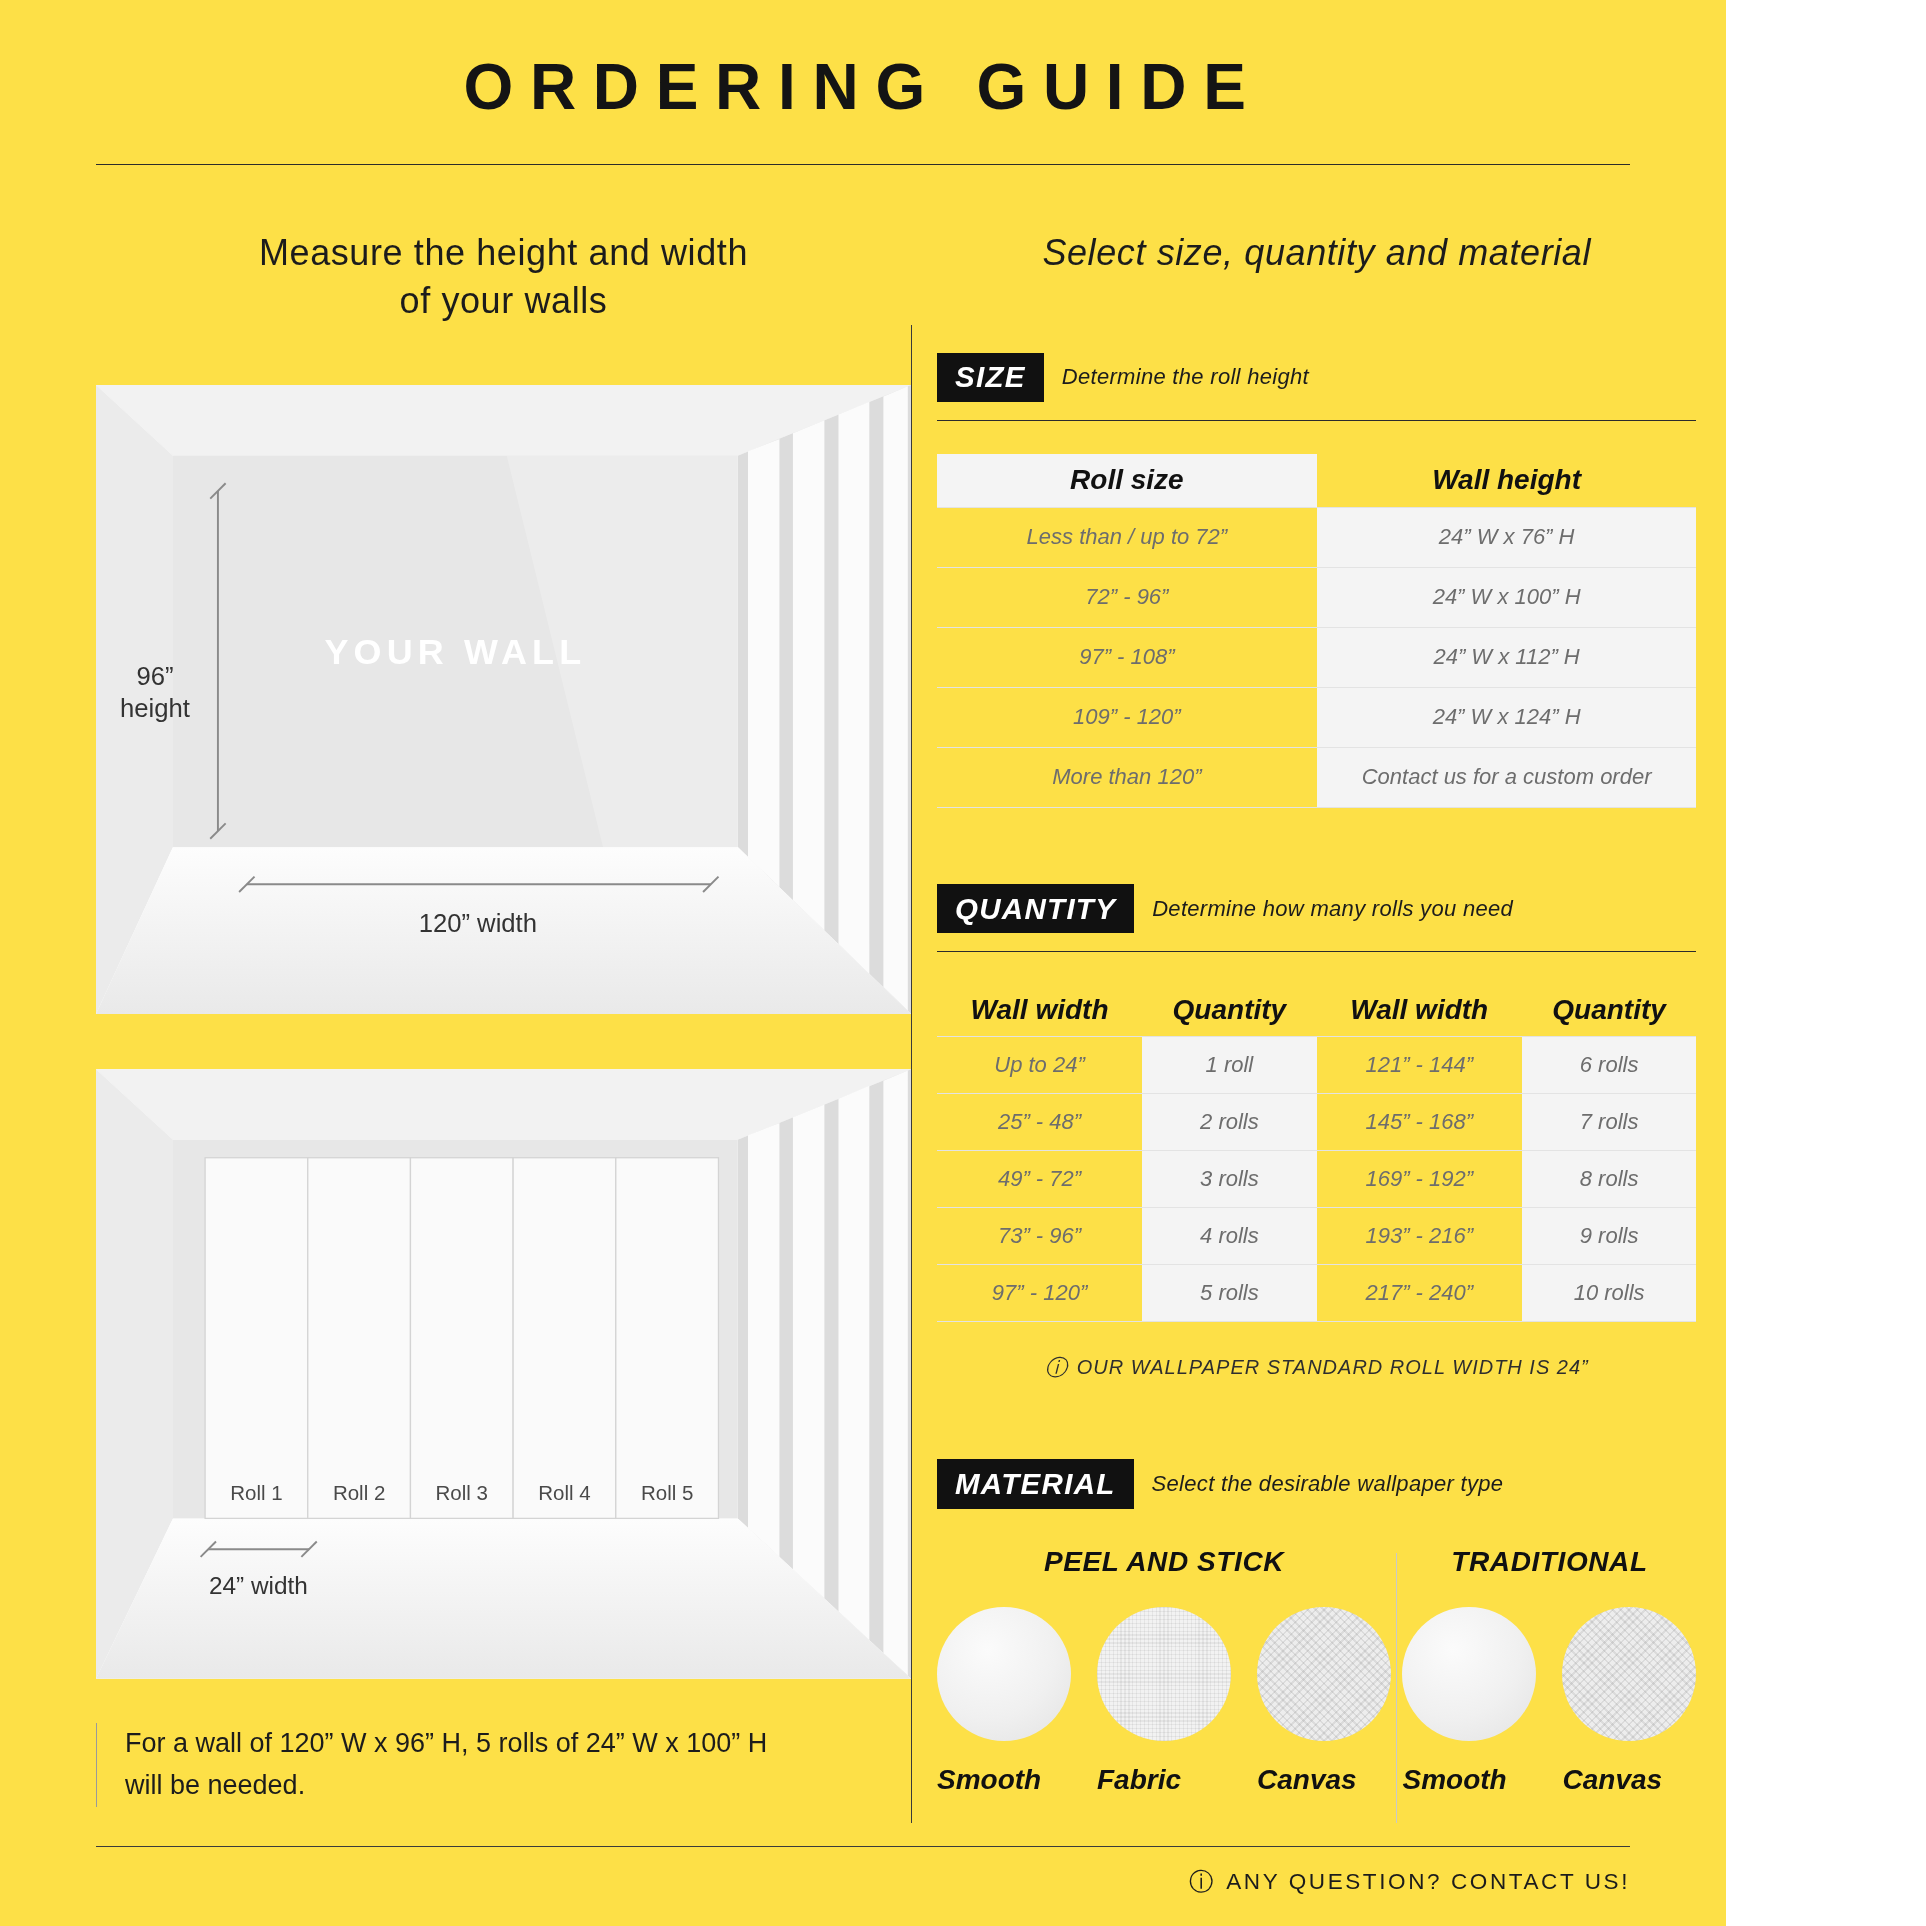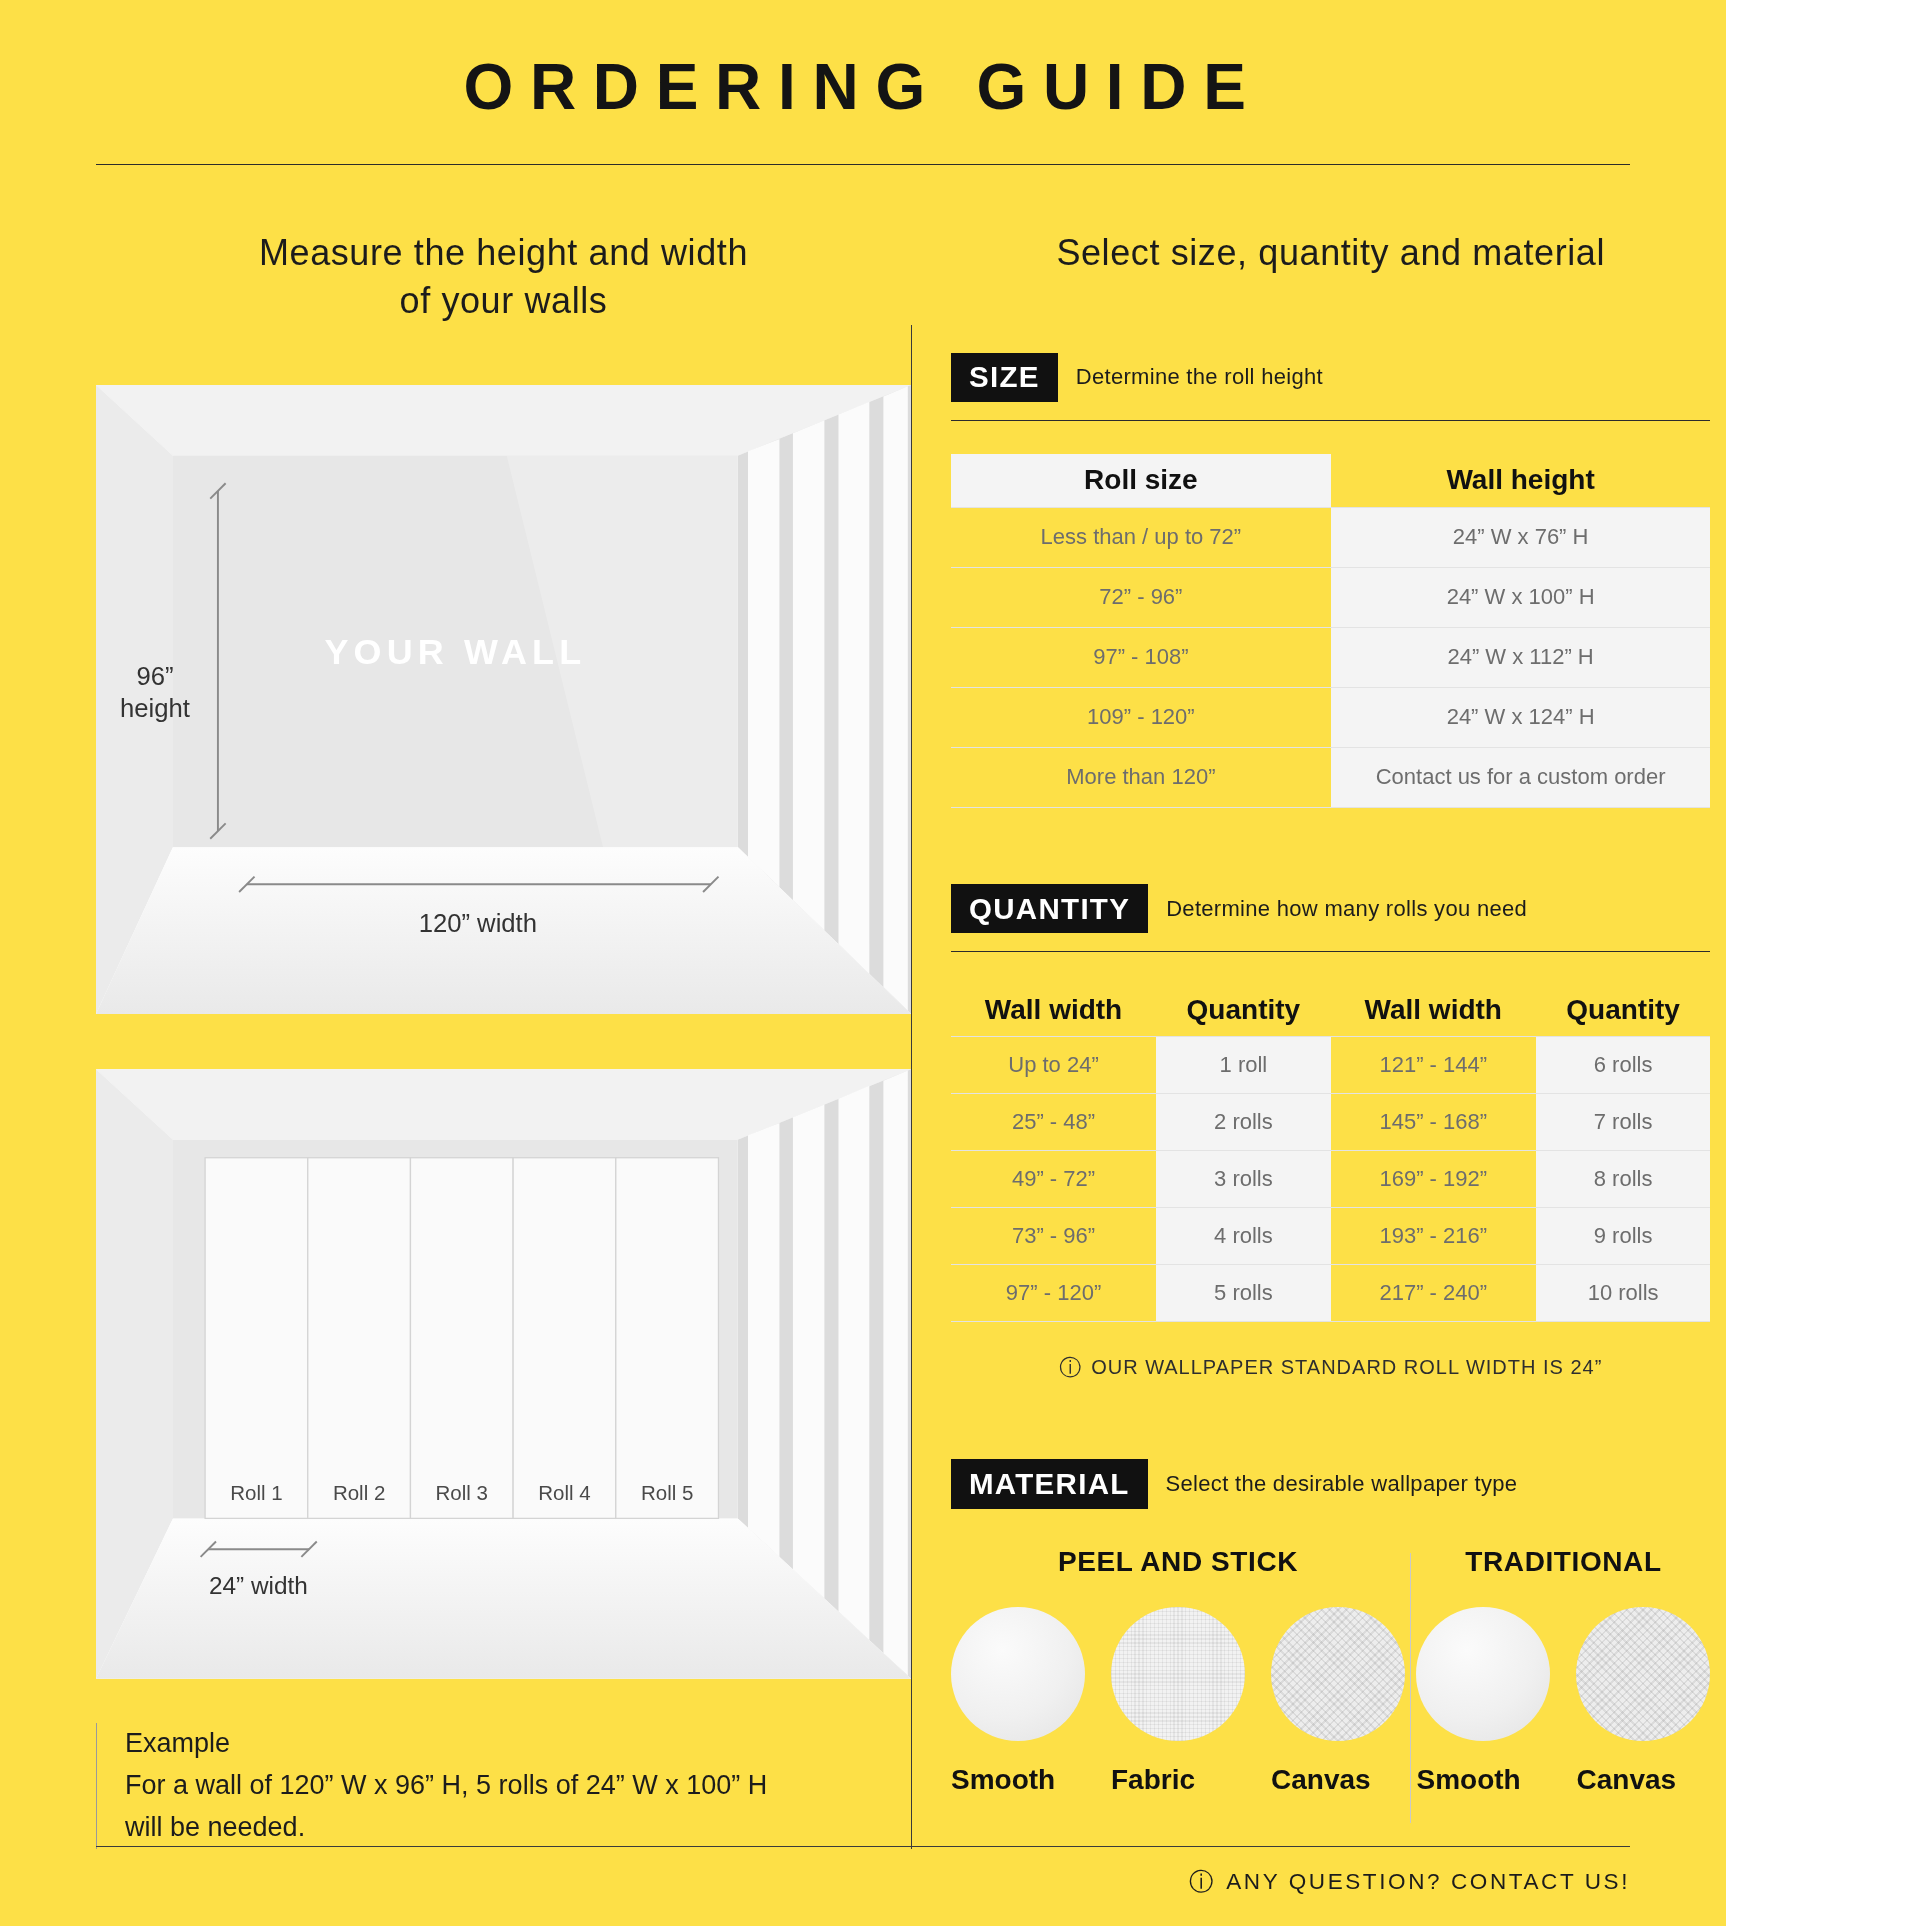--- a/index.html
+++ b/index.html
@@ -4,21 +4,21 @@
 <style>
   html,body { margin:0; padding:0; background:#ffffff; }
   body { font-family:"Liberation Sans", sans-serif; color:#1c1c1c; }
   .page { width:1726px; height:1926px; position:relative; box-sizing:border-box; padding:50px 96px 0 96px; background:#fde047; overflow:hidden; }
 
   .page-title { margin:0; text-align:center; font-size:64px; font-weight:600; letter-spacing:16.7px; color:#141414; }
   .title-rule { margin-top:40px; border-top:1.9px solid #2b2b2b; }
 
   .columns { display:flex; margin-top:64px; }
   .col-left { width:815px; flex:none; }
-  .col-right { flex:1; padding-left:40px; position:relative; }
+  .col-right { flex:1; padding-left:26px; position:relative;font-style:italic; }
   .col-right::before { content:""; position:absolute; left:0; top:96px; bottom:0; width:1.3px; background:#3a3a3a; }
 
   .col-heading { margin:0; font-size:36px; font-weight:500; text-align:center; color:#1c1c1c; line-height:1.32; letter-spacing:0.6px; }
 
   .room { margin-top:61px; }
   .room + .room { margin-top:55px; }
   svg { display:block; }
   svg text { font-family:"Liberation Sans", sans-serif; }
 
   .example { margin-top:44px; border-left:1.9px solid #9a9a9a; padding-left:28px; font-size:27px; line-height:1.55; color:#1c1c1c; }
@@ -141,21 +141,20 @@
           <text x="730" y="672" font-size="32" fill="#4a4a4a" text-anchor="middle">Roll 4</text>
           <text x="890" y="672" font-size="32" fill="#4a4a4a" text-anchor="middle">Roll 5</text>
           <line x1="175" y1="748" x2="332" y2="748" stroke="#8a8a8a" stroke-width="3"></line>
           <line x1="163" y1="760" x2="187" y2="736" stroke="#8a8a8a" stroke-width="3"></line>
           <line x1="320" y1="760" x2="344" y2="736" stroke="#8a8a8a" stroke-width="3"></line>
           <text x="253" y="818" font-size="38" fill="#333333" text-anchor="middle">24” width</text>
         </svg>
       </div>
 
       <div class="example">
-        <div>Example</div>
         <div>For a wall of 120” W x 96” H, 5 rolls of 24” W x 100” H</div>
         <div>will be needed.</div>
       </div>
     </div>
 
     <div class="col col-right">
       <h2 class="col-heading">Select size, quantity and material</h2>
 
       <section class="block">
         <div class="block-head">

